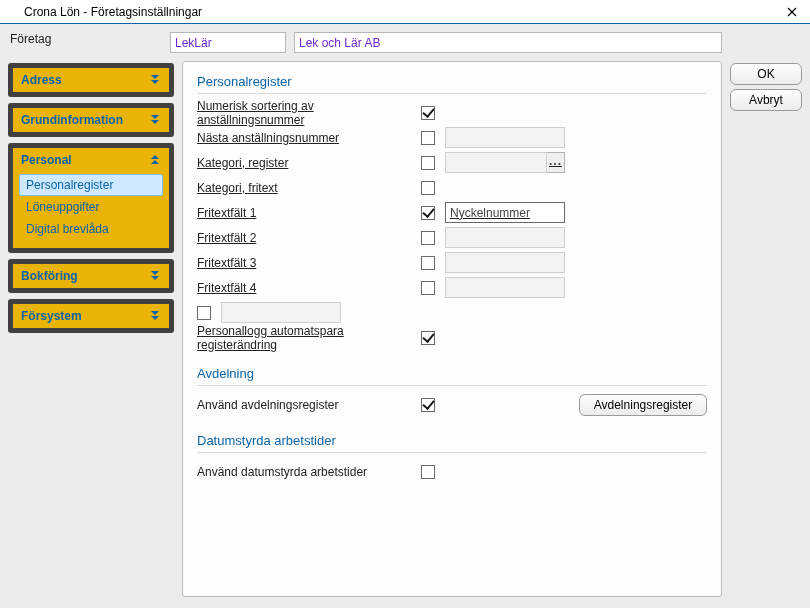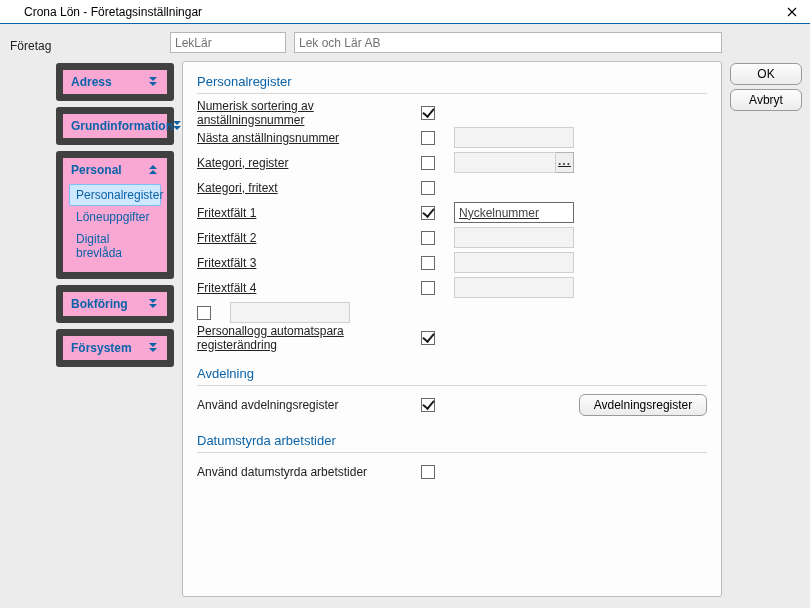--- a/index.html
+++ b/index.html
@@ -5,32 +5,32 @@
   * { box-sizing: border-box; }
   html, body { margin:0; padding:0; font-family: "Segoe UI", Tahoma, Arial, sans-serif; font-size:12px; color:#222; }
   body { background:#fff; width:810px; height:608px; overflow:hidden; }
 
   
   .titlebar { height:24px; background:#fff; border-bottom:1px solid #0a63a8; display:flex; align-items:center; justify-content:space-between; padding:0 2px 0 24px; }
   .titlebar .title { color:#000; }
   .close-btn { width:32px; height:20px; display:flex; align-items:center; justify-content:center; color:#000; cursor:pointer; }
 
   
-  .headerbar { background:#ececec; border-bottom:3px solid #f97316; padding:8px 10px 12px 10px; display:flex; align-items:flex-end; gap:8px; }
+  .headerbar { background:#ececec; border-bottom:3px solid #f97316; padding:8px 10px 12px 10px; display:flex; align-items:flex-start; gap:8px; }
   .headerbar label { display:inline-block; width:152px; color:#222; }
-  .txt { border:1px solid #b7b7b7; background:#fff; height:21px; padding:1px 4px; font:inherit; color:#737373; }
+  .txt { border:1px solid #b7b7b7; background:#fff; height:21px; padding:1px 4px; font:inherit; color:#6d28d9; }
   .txt.short { width:116px; }
   .txt.long  { width:428px; }
 
   
   .body { position:absolute; top:61px; left:0; right:0; bottom:0; background:#ececec; padding:0 8px 8px 8px; display:flex; gap:8px; }
 
   
   .sidebar { width:166px; display:flex; flex-direction:column; gap:6px; padding-top:2px; }
-  .card { border:7px solid #404040; background:#f9a8d4; border-radius:3px;margin-left:48px; }
+  .card { border:5px solid #404040; background:#eab308; border-radius:3px; }
   .section-head { display:flex; justify-content:space-between; align-items:center; padding:5px 8px; cursor:pointer; }
   .section-head .label { color:#0a63a8; font-weight:bold; }
   .chev { width:10px; height:10px; position:relative; }
   .chev::before, .chev::after { content:""; position:absolute; left:0; width:0; height:0; border-left:4px solid transparent; border-right:4px solid transparent; }
   
   .chev.down::before { top:0;  border-top:4px solid #0a63a8; }
   .chev.down::after  { top:5px; border-top:4px solid #0a63a8; }
   
   .chev.up::before { top:0;  border-bottom:4px solid #0a63a8; }
   .chev.up::after  { top:5px; border-bottom:4px solid #0a63a8; }
@@ -44,21 +44,21 @@
   .panel { height:536px; background:#fdfdfd; border:1px solid #bcbcbc; border-radius:3px; padding:10px 14px 14px 14px; overflow:hidden; }
   .group-title { color:#0a63a8; font-size:13px; margin:2px 0 4px 0; }
   .sep { border:none; border-top:1px solid #d8d8d8; margin:2px 0 8px 0; }
 
   .formrow { display:flex; align-items:center; height:21px; margin-bottom:0px; }
   .formrow + .formrow { margin-top:0px; }
   .formrows { display:flex; flex-direction:column; gap:4px;text-decoration:underline; }
   .formrow .lbl { width:224px; }
   .checkbox { width:14px; height:14px; border:1px solid #6a6a6a; background:#fff; display:inline-flex; align-items:center; justify-content:center; margin-right:10px; cursor:pointer; }
   .checkbox.checked::after { content:""; width:9px; height:5px; border-left:2px solid #1a1a1a; border-bottom:2px solid #1a1a1a; transform:rotate(-50deg); margin-top:-3px; }
-  .valbox { border:1px solid #cfcfcf; background:#f3f3f3; height:21px; width:120px; padding:1px 4px; font:inherit; color:#444;margin-left:9px; }
+  .valbox { border:1px solid #cfcfcf; background:#f3f3f3; height:21px; width:120px; padding:1px 4px; font:inherit; color:#444; }
   .valbox[readonly] { }
   .valbox.active { background:#fff; border:1px solid #6a6a6a; }
   .valgroup { display:flex; align-items:center; gap:0; }
   .dots-btn { width:18px; height:21px; border:1px solid #b3b3b3; border-left:none; background:#efefef; display:flex; align-items:center; justify-content:center; cursor:pointer; }
   .dots-btn span { letter-spacing:1px; font-weight:bold; color:#444; line-height:6px; position:relative; top:-2px; }
 
   .right-actions { width:72px; display:flex; flex-direction:column; gap:4px; padding-top:2px; }
   .btn { height:22px; border:1px solid #9a9a9a; background:linear-gradient(#fdfdfd,#ececec); border-radius:6px; font:inherit; cursor:pointer; padding:0 6px; }
   .btn.wide { width:128px; }
 

